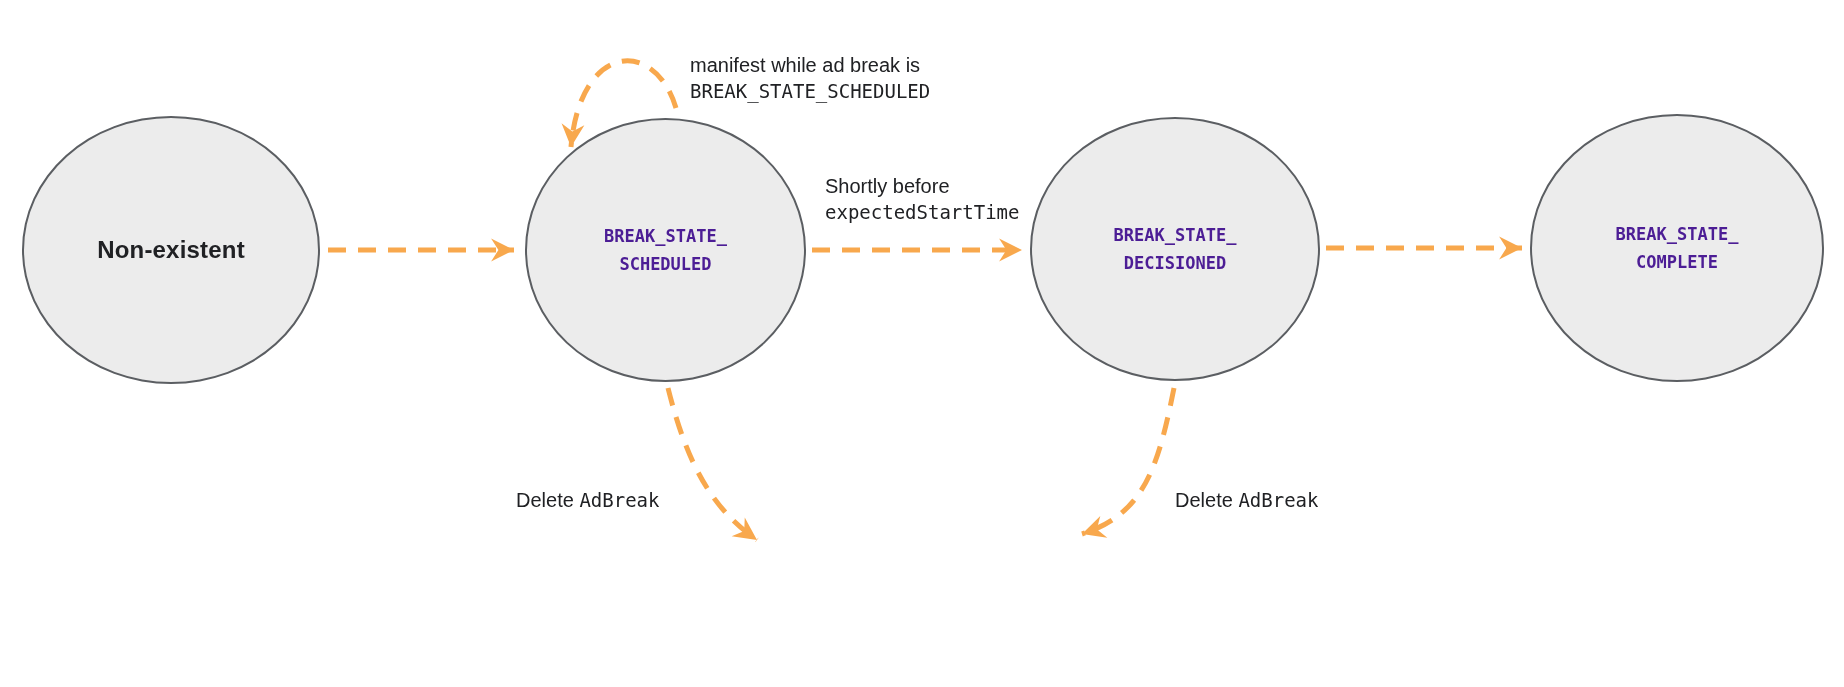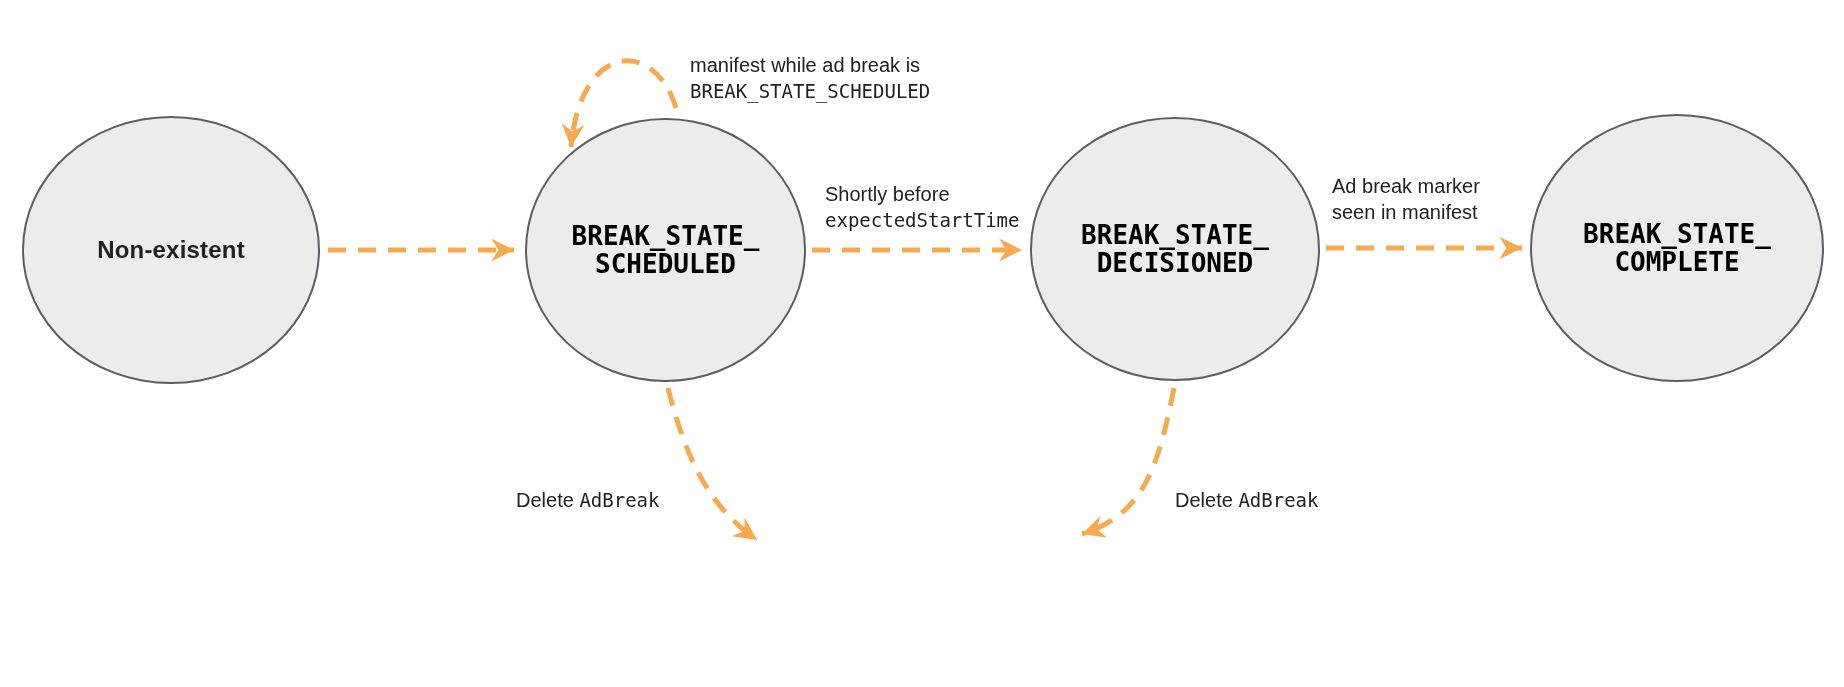--- a/index.html
+++ b/index.html
@@ -31,23 +31,23 @@
   .node-label-sans {
     font-family: "Liberation Sans", sans-serif;
     font-weight: bold;
     font-size: 24px;
     letter-spacing: 0.2px;
     color: #202124;
   }
   .node-label-mono {
     font-family: "DejaVu Sans Mono", monospace;
     font-weight: bold;
-    font-size: 26px;
+    font-size: 17px;
     line-height: 28px;
-    color: #000000;
+    color: #4c1d95;
     white-space: pre;
   }
   
   .edge-label {
     position: absolute;
     font-size: 20px;
     line-height: 26px;
     color: #202124;
     white-space: nowrap;
   }
@@ -103,21 +103,20 @@
     <path class="edge" d="M 676 108 C 655 38 580 42 571 147" marker-end="url(#arrowhead)"></path>
     <path class="edge" d="M 812 250 L 1022 250" marker-end="url(#arrowhead)"></path>
     <path class="edge" d="M 1326 248 L 1522 248" marker-end="url(#arrowhead)"></path>
     <path class="edge" d="M 668 388 C 688 468 714 510 757 540" marker-end="url(#arrowhead)"></path>
     <path class="edge" d="M 1174 388 C 1158 468 1144 514 1082 534" marker-end="url(#arrowhead)"></path>
   </svg>
 
 
   <div class="edge-label" style="left:690px; top:26px;"><br><span>manifest while ad break is</span><br><span class="code">BREAK_STATE_SCHEDULED</span></div>
 
-  <div class="edge-label" style="left:825px; top:181px;"><span>Shortly before</span><br><span class="code">expectedStartTime</span></div>
+  <div class="edge-label" style="left:825px; top:173px;"><span>Shortly before</span><br><span class="code">expectedStartTime</span></div>
 
-  <div class="edge-label" style="left:1332px; top:173px;"><span>Ad break marker</span><br><span>seen in manifest</span></div>
 
   <div class="edge-label" style="left:516px; top:487px;"><span>Delete </span><span class="code">AdBreak</span></div>
 
   <div class="edge-label" style="left:1175px; top:487px;"><span>Delete </span><span class="code">AdBreak</span></div>
 
 </div>
 
 </body></html>

